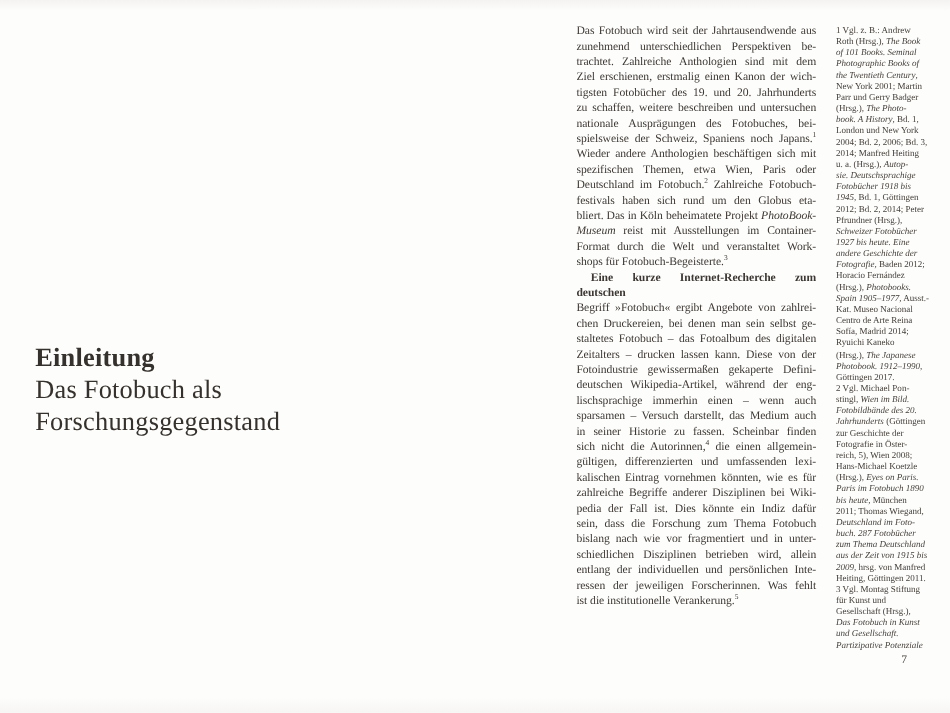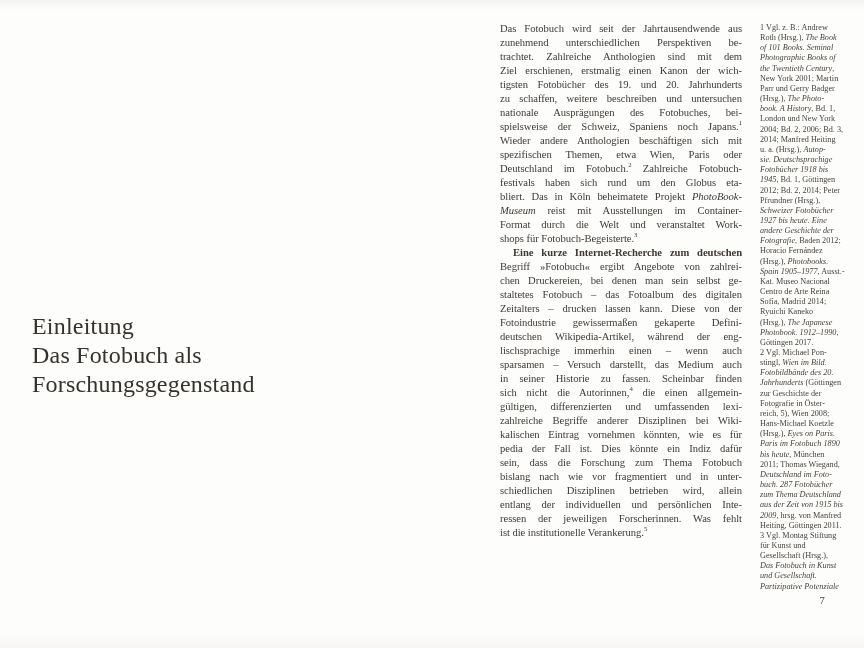--- a/index.html
+++ b/index.html
@@ -4,25 +4,25 @@
 <style>
   html,body{margin:0;padding:0;}
   body{
     width:864px;height:648px;position:relative;overflow:hidden;
     background:linear-gradient(180deg,#f4f3f1 0,#fdfdfc 10px,#fdfdfc 634px,#f6f5f3 648px);
     font-family:"Liberation Serif", serif;
   }
   .page{position:absolute;inset:0;color:#3d3833;}
   
   .heading{position:absolute;left:32px;top:312px;font-size:24px;line-height:29px;color:#35312c;letter-spacing:.2px;}
-  .heading .h-bold{font-weight:normal;}
+  .heading .h-bold{font-weight:bold;}
   
   .body-col{position:absolute;left:500px;top:22px;width:242px;font-size:10.6px;line-height:14px;color:#3d3833;letter-spacing:-.05px;}
   .para{margin:0;}
-  .bline{text-align:justify;text-align-last:justify;white-space:normal;}
+  .bline{text-align:justify;text-align-last:justify;white-space:normal;margin-left:24px;}
   .bline.endline{text-align-last:left;}
   .indent-first .bline:first-child{text-indent:13px;font-weight:bold;}
   .it{font-style:italic;}
   .sup{vertical-align:super;font-size:64%;line-height:0;}
   
   .fn-col{position:absolute;left:748px;top:23px;width:95px;font-size:8.2px;line-height:10.15px;color:#46413b;margin-left:12px;}
   .fline{white-space:nowrap;}
   
   .pagenum{position:absolute;left:812px;top:595px;width:20px;text-align:center;font-size:10.5px;color:#46413b;}
 </style>
@@ -62,22 +62,22 @@
         <div class="bline"><span>chen Druckereien, bei denen man sein selbst ge-</span></div>
         <div class="bline"><span>staltetes Fotobuch – das Fotoalbum des digitalen</span></div>
         <div class="bline"><span>Zeitalters – drucken lassen kann. Diese von der</span></div>
         <div class="bline"><span>Fotoindustrie gewissermaßen gekaperte Defini-</span></div>
         <div class="bline"><span>deutschen Wikipedia-Artikel, während der eng-</span></div>
         <div class="bline"><span>lischsprachige immerhin einen – wenn auch</span></div>
         <div class="bline"><span>sparsamen – Versuch darstellt, das Medium auch</span></div>
         <div class="bline"><span>in seiner Historie zu fassen. Scheinbar finden</span></div>
         <div class="bline"><span>sich nicht die Autorinnen,</span><span class="sup">4</span><span> die einen allgemein-</span></div>
         <div class="bline"><span>gültigen, differenzierten und umfassenden lexi-</span></div>
+        <div class="bline"><span>kalischen Eintrag vornehmen könnten, wie es für</span></div>
         <div class="bline"><span>zahlreiche Begriffe anderer Disziplinen bei Wiki-</span></div>
-        <div class="bline"><span>kalischen Eintrag vornehmen könnten, wie es für</span></div>
         <div class="bline"><span>pedia der Fall ist. Dies könnte ein Indiz dafür</span></div>
         <div class="bline"><span>sein, dass die Forschung zum Thema Fotobuch</span></div>
         <div class="bline"><span>bislang nach wie vor fragmentiert und in unter-</span></div>
         <div class="bline"><span>schiedlichen Disziplinen betrieben wird, allein</span></div>
         <div class="bline"><span>entlang der individuellen und persönlichen Inte-</span></div>
         <div class="bline"><span>ressen der jeweiligen Forscherinnen. Was fehlt</span></div>
         <div class="bline endline"><span>ist die institutionelle Verankerung.</span><span class="sup">5</span></div>
       </div>
     </div>
 

